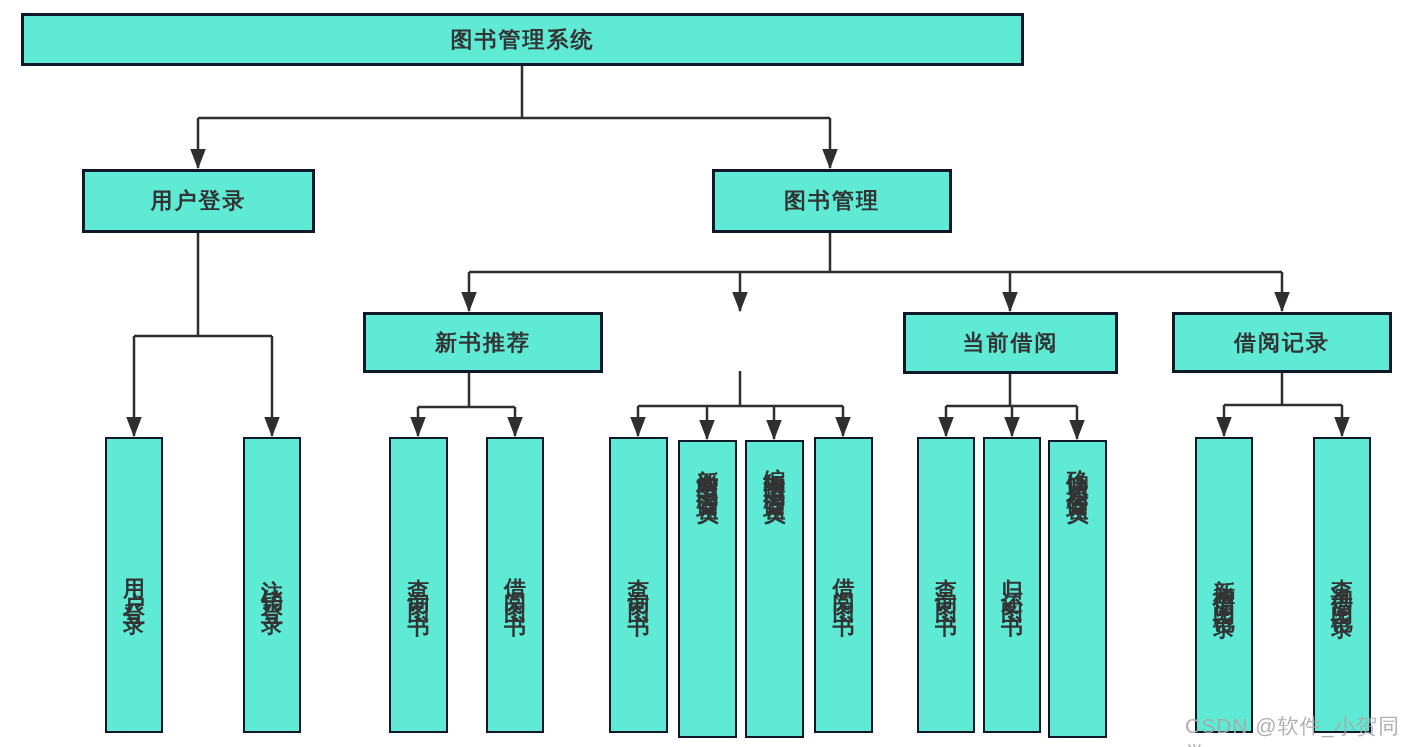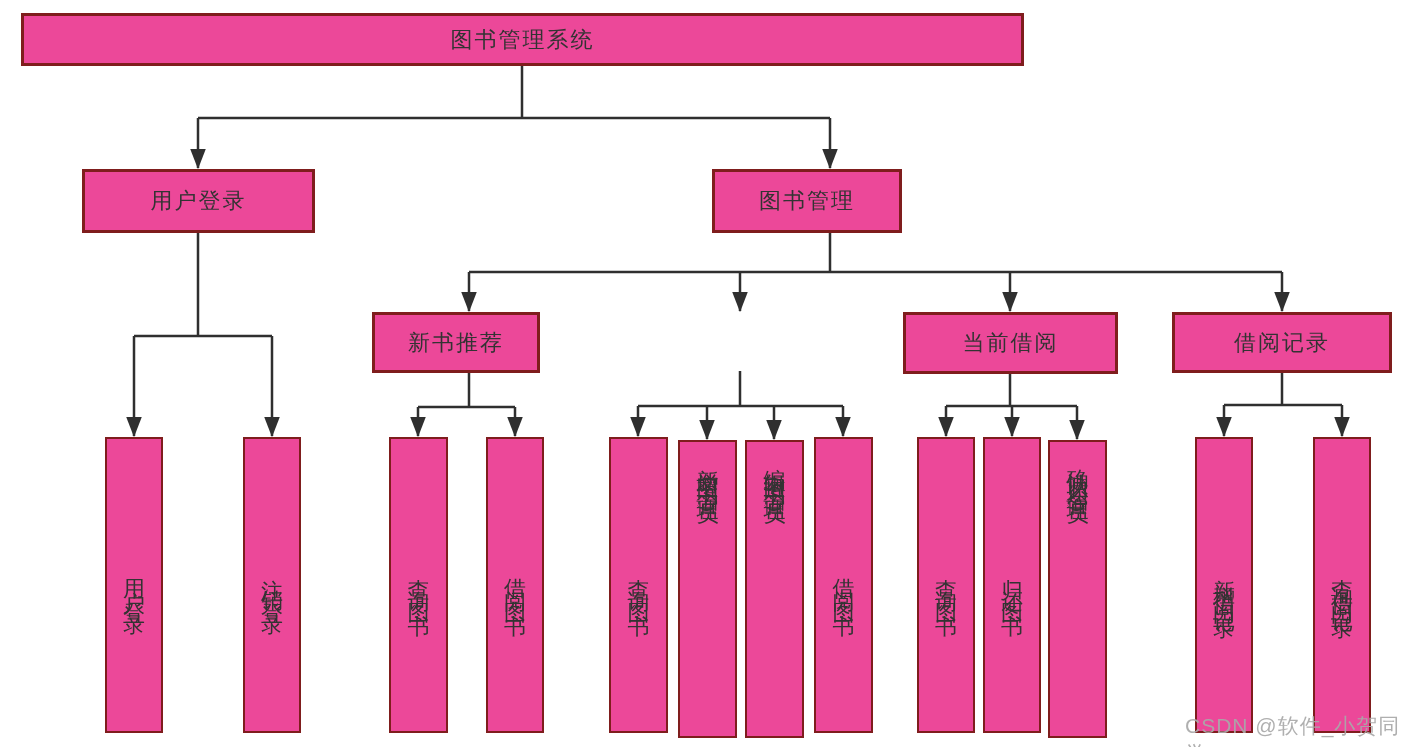--- a/index.html
+++ b/index.html
@@ -2,23 +2,23 @@
 <html><head>
 <meta charset="utf-8">
 <style>
   html,body{margin:0;padding:0;background:#fff;}
   .stage{
     position:relative;width:1405px;height:747px;background:#ffffff;
     font-family:"Liberation Sans", sans-serif;color:#333333;overflow:hidden;
   }
   .connectors{position:absolute;left:0;top:0;z-index:1;}
   .node{
-    position:absolute;box-sizing:border-box;background:#ec4899;
-    border:3px solid #7f1d1d;display:flex;align-items:center;justify-content:center;
-    font-size:22px;letter-spacing:2px;z-index:2;white-space:nowrap;
+    position:absolute;box-sizing:border-box;background:#5eead4;
+    border:3px solid #0f172a;display:flex;align-items:center;justify-content:center;
+    font-size:22px;letter-spacing:2px;z-index:2;white-space:nowrap;font-weight:bold;
   }
   .vnode{border-width:2px;}
   .vtop{align-items:flex-start;padding-top:9px;}
   .vtext{
     writing-mode:vertical-rl;text-orientation:mixed;
     font-size:22px;line-height:1;white-space:normal;
   }
   .sp4{letter-spacing:12px;}
   .sp6{letter-spacing:8px;}
   .sp9{letter-spacing:5px;}
@@ -66,23 +66,23 @@
       <line x1="1012" y1="406" x2="1012" y2="436" marker-end="url(#ah)"></line>
       <line x1="1077" y1="406" x2="1077" y2="439" marker-end="url(#ah)"></line>
       <line x1="1224" y1="405" x2="1224" y2="436" marker-end="url(#ah)"></line>
       <line x1="1342" y1="405" x2="1342" y2="436" marker-end="url(#ah)"></line>
     </g>
   </svg>
 
   <div class="node" style="left:21px;top:13px;width:1003px;height:53px">图书管理系统</div>
 
   <div class="node" style="left:82px;top:169px;width:233px;height:64px">用户登录</div>
-  <div class="node" style="left:712px;top:169px;width:190px;height:64px">图书管理</div>
+  <div class="node" style="left:712px;top:169px;width:240px;height:64px">图书管理</div>
 
-  <div class="node" style="left:372px;top:312px;width:168px;height:61px">新书推荐</div>
+  <div class="node" style="left:363px;top:312px;width:240px;height:61px">新书推荐</div>
   <div class="node" style="left:903px;top:312px;width:215px;height:62px">当前借阅</div>
   <div class="node" style="left:1172px;top:312px;width:220px;height:61px">借阅记录</div>
 
   <div class="node vnode" style="left:105px;top:437px;width:58px;height:296px">
     <span class="vtext sp4">用户登录</span>
   </div>
   <div class="node vnode" style="left:243px;top:437px;width:58px;height:296px">
     <span class="vtext sp4">注销登录</span>
   </div>
 

